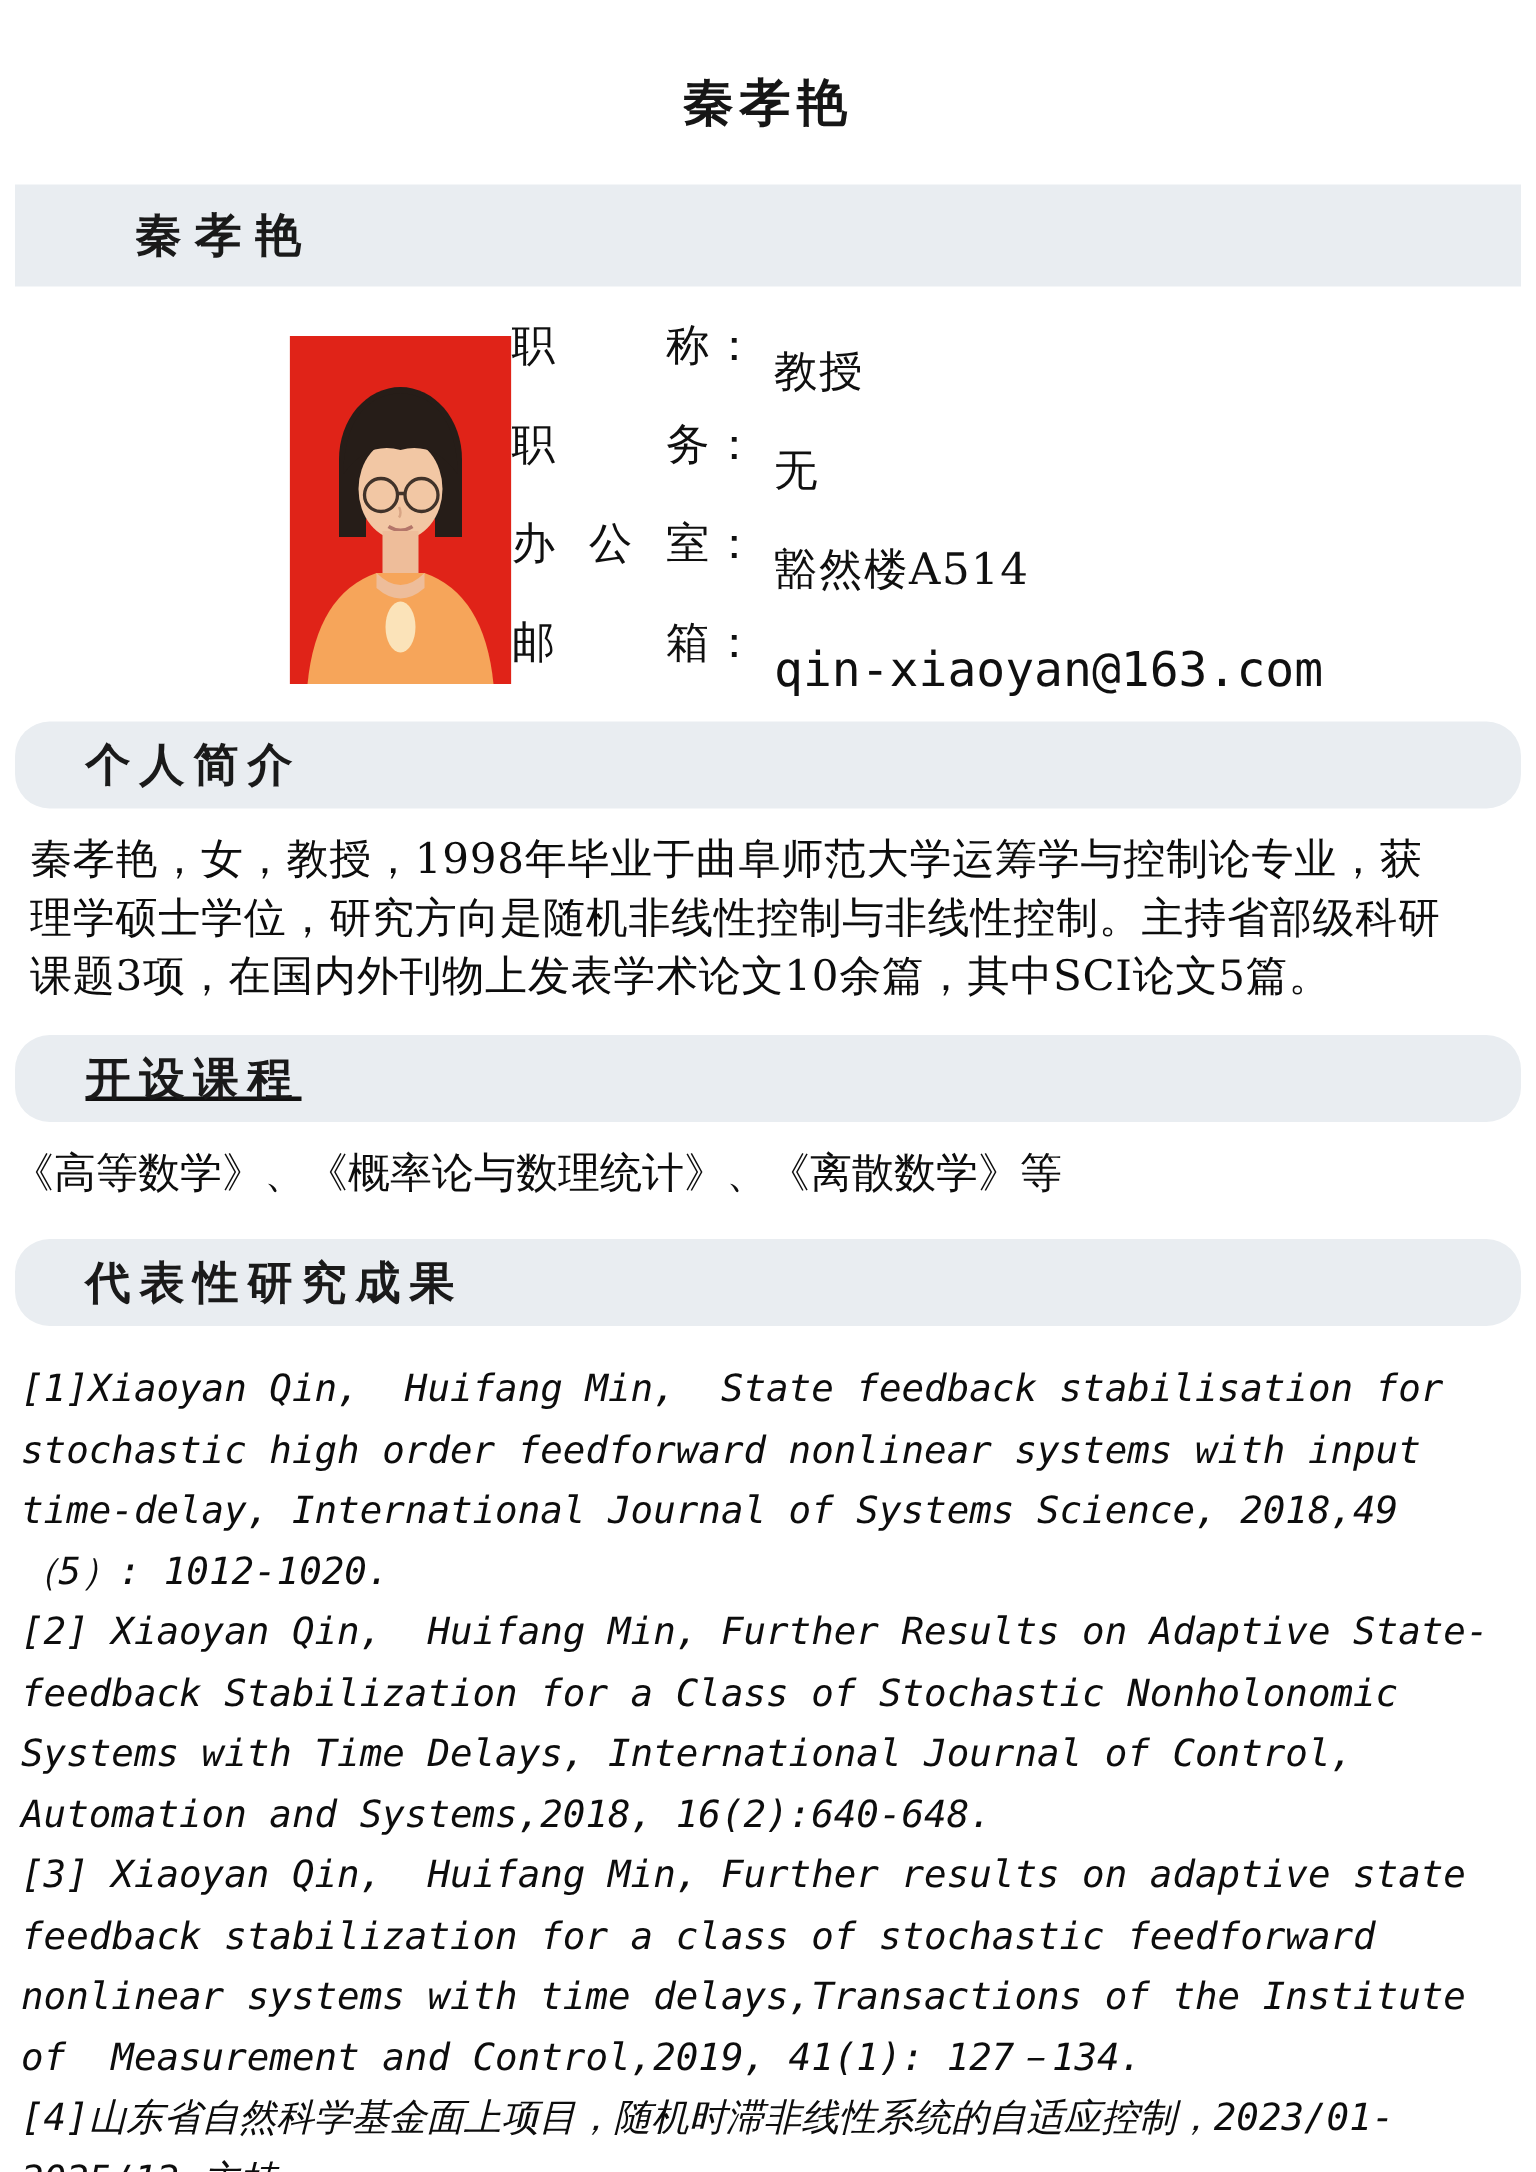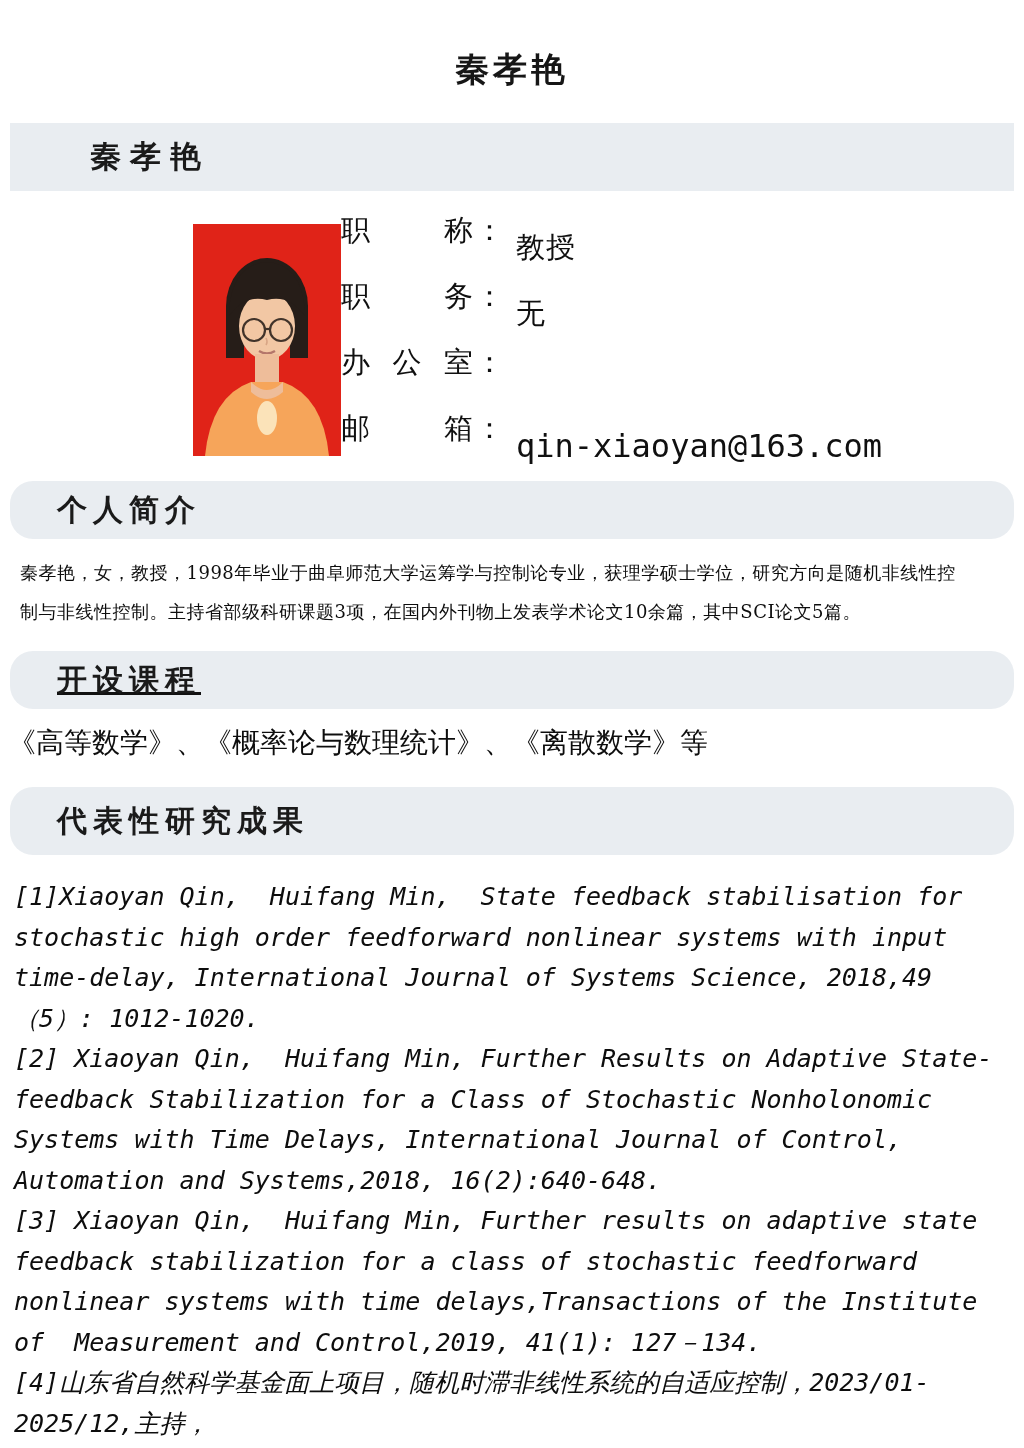--- a/index.html
+++ b/index.html
@@ -79,35 +79,35 @@
   }
 
   
   .section-banner {
     height: 58px;
     display: flex;
     align-items: center;
     padding-left: 47px;
     border-radius: 23px;
   }
-  .section-banner.tall { height: 68px; }
+  .section-banner.tall { height: 58px; }
   .section-heading {
     font-size: 30px;
     font-weight: bold;
     letter-spacing: 6px;
     color: #1a1a1a;
   }
   .sec-profile { margin-top: 19px; }
   .sec-courses { margin-top: 20px; text-decoration: underline; }
   .sec-research { margin-top: 28px; }
 
   
   .bio-text {
     margin: 14px 54px 0 20px;
-    font-size: 18px;
+    font-size: 28px;
     line-height: 39px;
     letter-spacing: 0.5px;
     color: #0d0d0d;
   }
   .courses-text {
     margin: 18px 30px 0 8px;
     font-size: 28px;
     line-height: 32px;
     color: #0d0d0d;
   }
@@ -173,20 +173,21 @@
         <span class="field-value">教授</span>
       </div>
       <div class="info-row">
         <span class="field-label">职务</span>
           <span class="field-colon">：</span>
         <span class="field-value">无</span>
       </div>
       <div class="info-row">
         <span class="field-label">办公室</span>
           <span class="field-colon">：</span>
+        <span class="field-value">豁然楼A514</span>
       </div>
       <div class="info-row">
         <span class="field-label">邮箱</span>
           <span class="field-colon">：</span>
         <span class="field-value mono">qin-xiaoyan@163.com</span>
       </div>
     </div>
   </div>
 
   <section>

